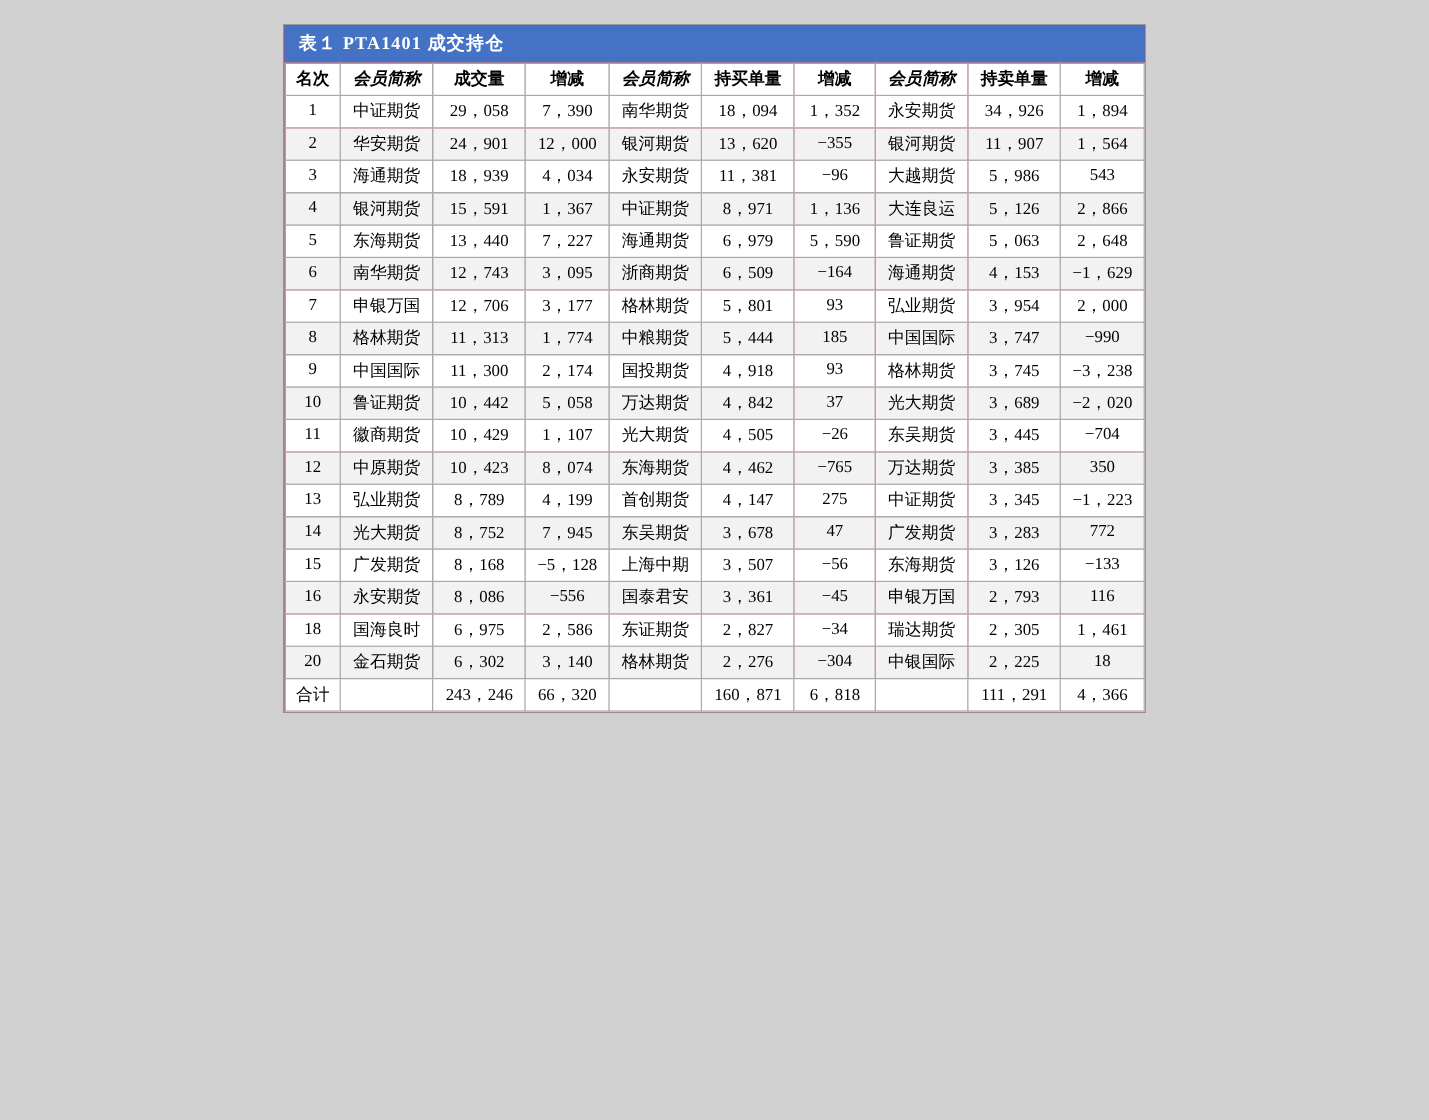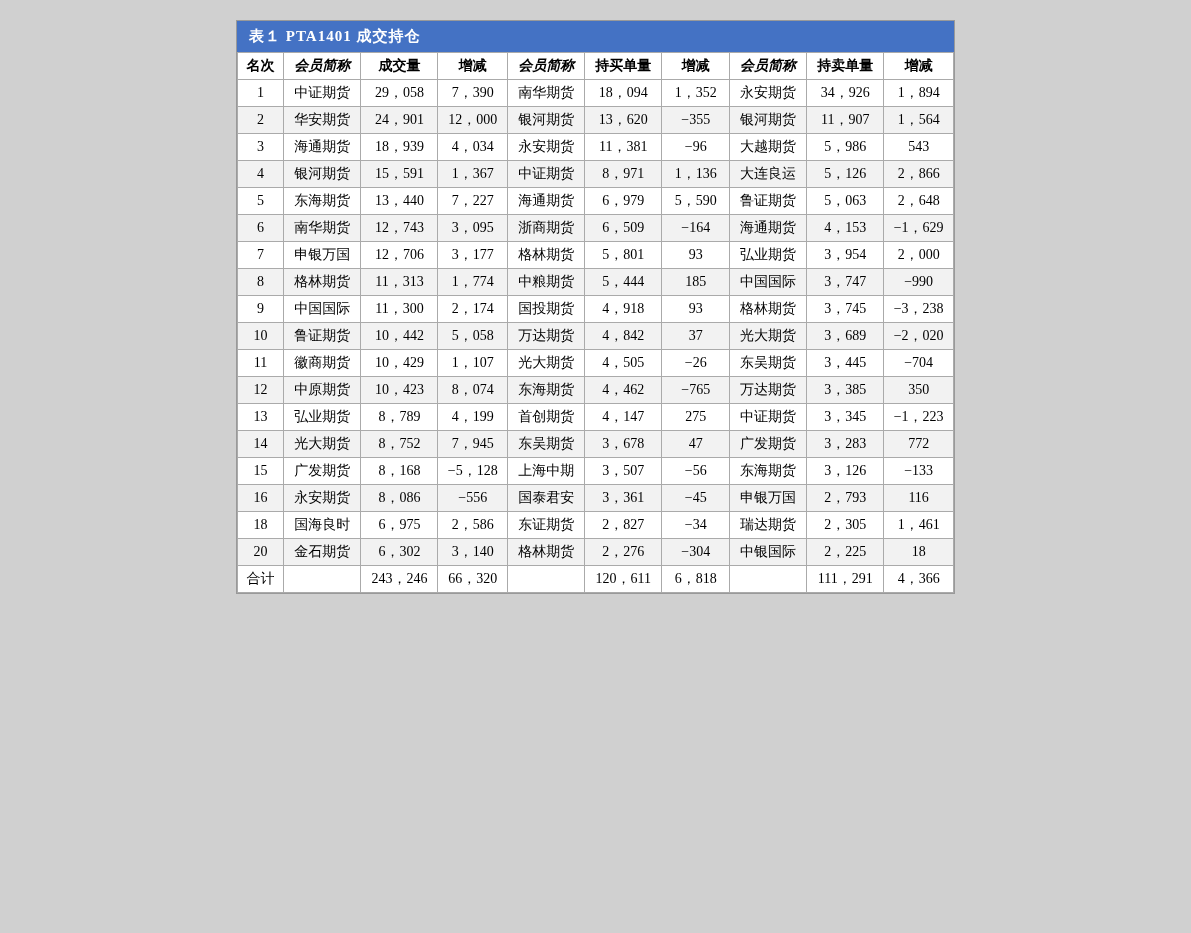--- a/index.html
+++ b/index.html
@@ -294,21 +294,21 @@
     <td>中银国际</td>
     <td>2，225</td>
     <td>18</td>
   </tr>
         <tr class="total-row">
   <td>合计</td>
   <td></td>
   <td>243，246</td>
   <td>66，320</td>
   <td></td>
-  <td>120，611</td>
+  <td>160，871</td>
   <td>6，818</td>
   <td></td>
   <td>111，291</td>
   <td>4，366</td>
 </tr>
       </tbody>
   </table>
 </div>
 
 </body></html>

